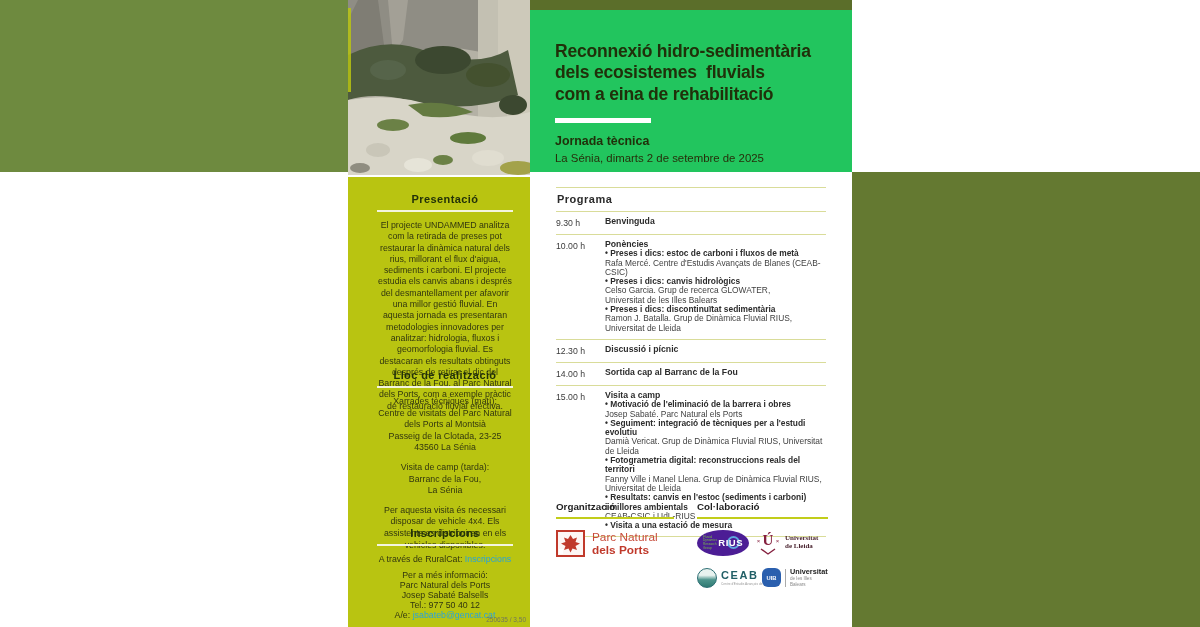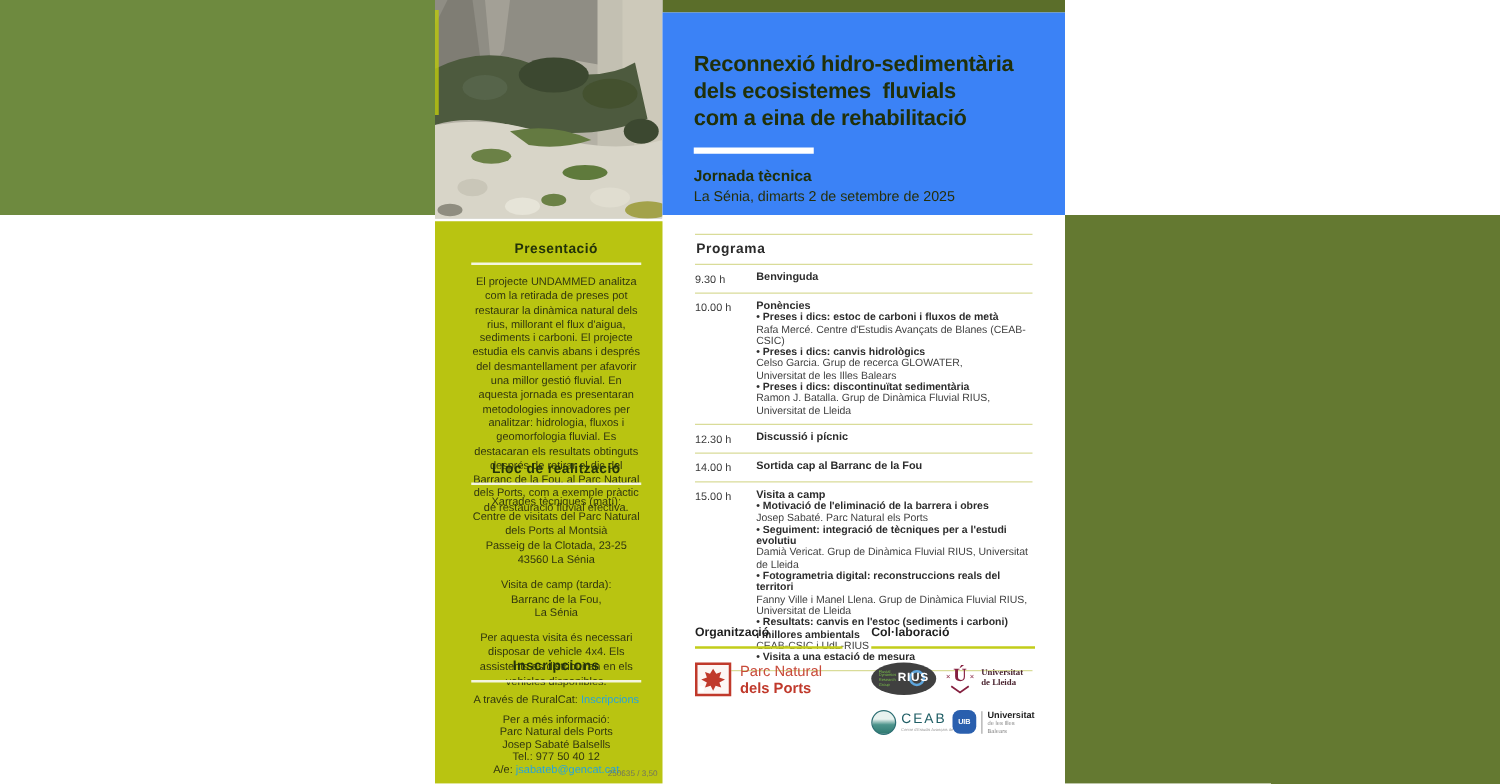--- a/index.html
+++ b/index.html
@@ -9,21 +9,21 @@
     background:#ffffff; font-family:"Liberation Sans", sans-serif;
   }
   
   .block-topleft { position:absolute; left:0; top:0; width:348px; height:172px; background:#6e8a3f; }
   .strip-top     { position:absolute; left:530px; top:0; width:322px; height:10px; background:#5b6e2a; }
   .block-right   { position:absolute; left:852px; top:172px; width:348px; height:455px; background:#647931; }
   .photo-wrap    { position:absolute; left:348px; top:0; width:182px; height:175px; overflow:hidden; }
   .photo-edge    { position:absolute; left:348px; top:8px; width:3px; height:84px; background:#b9c411; opacity:.85; }
 
   
-  .title-block { position:absolute; left:530px; top:10px; width:322px; height:162px; background:#3b82f6; padding:31px 18px 0 25px; }
+  .title-block { position:absolute; left:530px; top:10px; width:322px; height:162px; background:#22c55e; padding:31px 18px 0 25px; }
   .title-line  { font-size:17.5px; line-height:21.4px; font-weight:bold; color:#20300a; letter-spacing:-0.2px; white-space:pre; }
   .title-bar   { width:96px; height:5px; background:#ffffff; margin-top:13px; }
   .title-sub   { margin-top:11px; font-size:12.4px; font-weight:bold; color:#20300a; }
   .title-date  { margin-top:4px; font-size:11.4px; color:#272f0a; }
 
   
   .sidebar { position:absolute; left:348px; top:177px; width:182px; height:450px; background:#b9c411; }
   .sb-sec  { position:absolute; left:29px; right:17px;text-align:center; }
   .sb-sec1 { top:16px; }
   .sb-sec2 { top:192px; }
@@ -58,32 +58,32 @@
   .parc-row { display:flex; align-items:center; margin-top:11px; }
   .parc-ic  { width:29px; height:27px; border:2px solid #c0392b; background:#fdf6f4; position:relative; flex:none; }
   .parc-ic svg { position:absolute; left:1px; top:1px; }
   .parc-tx  { margin-left:7px; }
   .parc-l1  { font-size:11.8px; color:#c84b3a; line-height:12.5px; }
   .parc-l2  { font-size:11.8px; color:#c0392b; font-weight:bold; line-height:12.5px; }
 
   .cl-row1 { position:relative; height:30px; margin-top:9px; }
   .cl-row2 { position:relative; height:24px; margin-top:9px; }
 
-  .rius { position:absolute; left:0; top:2px; width:52px; height:26px; background:#404040; border-radius:50%; display:flex; align-items:center; }
+  .rius { position:absolute; left:0; top:2px; width:52px; height:26px; background:#4c1d95; border-radius:50%; display:flex; align-items:center; }
   .rius-tag { font-size:3.2px; line-height:3.7px; color:#79bd4a; white-space:pre-line; margin-left:6px; flex:none; }
   .rius-ring{ position:absolute; right:9px; top:6px; width:13px; height:13px; border:2px solid #5ea6dd; border-radius:50%; }
   .rius-lab { position:absolute; right:6px; top:7px; font-size:9.5px; font-weight:bold; color:#ffffff; letter-spacing:0.5px; }
 
   .udl { position:absolute; left:58px; top:0; display:flex; align-items:center; }
   .udl-tx { margin-left:4px; font-family:"Liberation Serif", serif; font-size:7px; line-height:7.6px; color:#4a2430; font-weight:bold; }
 
   .ceab { position:absolute; left:0; top:1px; display:flex; align-items:center; }
   .ceab-circ { width:20px; height:20px; border-radius:50%; border:1.5px solid #2c6e73; background:linear-gradient(#e8f2ef 35%, #4d948c 60%, #2f7a72); flex:none; }
   .ceab-tx { margin-left:4px; }
-  .ceab-lab { font-size:11px; font-weight:normal; color:#215f66; letter-spacing:1.6px; line-height:11px; }
+  .ceab-lab { font-size:11px; font-weight:bold; color:#215f66; letter-spacing:1.6px; line-height:11px; }
   .ceab-tag { font-size:3.2px; color:#9a9a9a; margin-top:1px; }
 
   .uib { position:absolute; left:65px; top:1px; display:flex; align-items:center; }
   .uib-badge { width:19px; height:19px; background:#2a5fae; border-radius:6px; color:#fff; font-size:5.8px; font-weight:bold; display:flex; align-items:center; justify-content:center; flex:none; }
   .uib-div { width:1px; height:18px; background:#aaaaaa; margin:0 4px; }
   .uib-l1 { font-size:7.3px; font-weight:bold; color:#1c1c1c; line-height:8px; }
   .uib-l2 { font-size:4.6px; color:#8a8a8a; line-height:5.5px; }
 </style>
 </head>
 <body>

